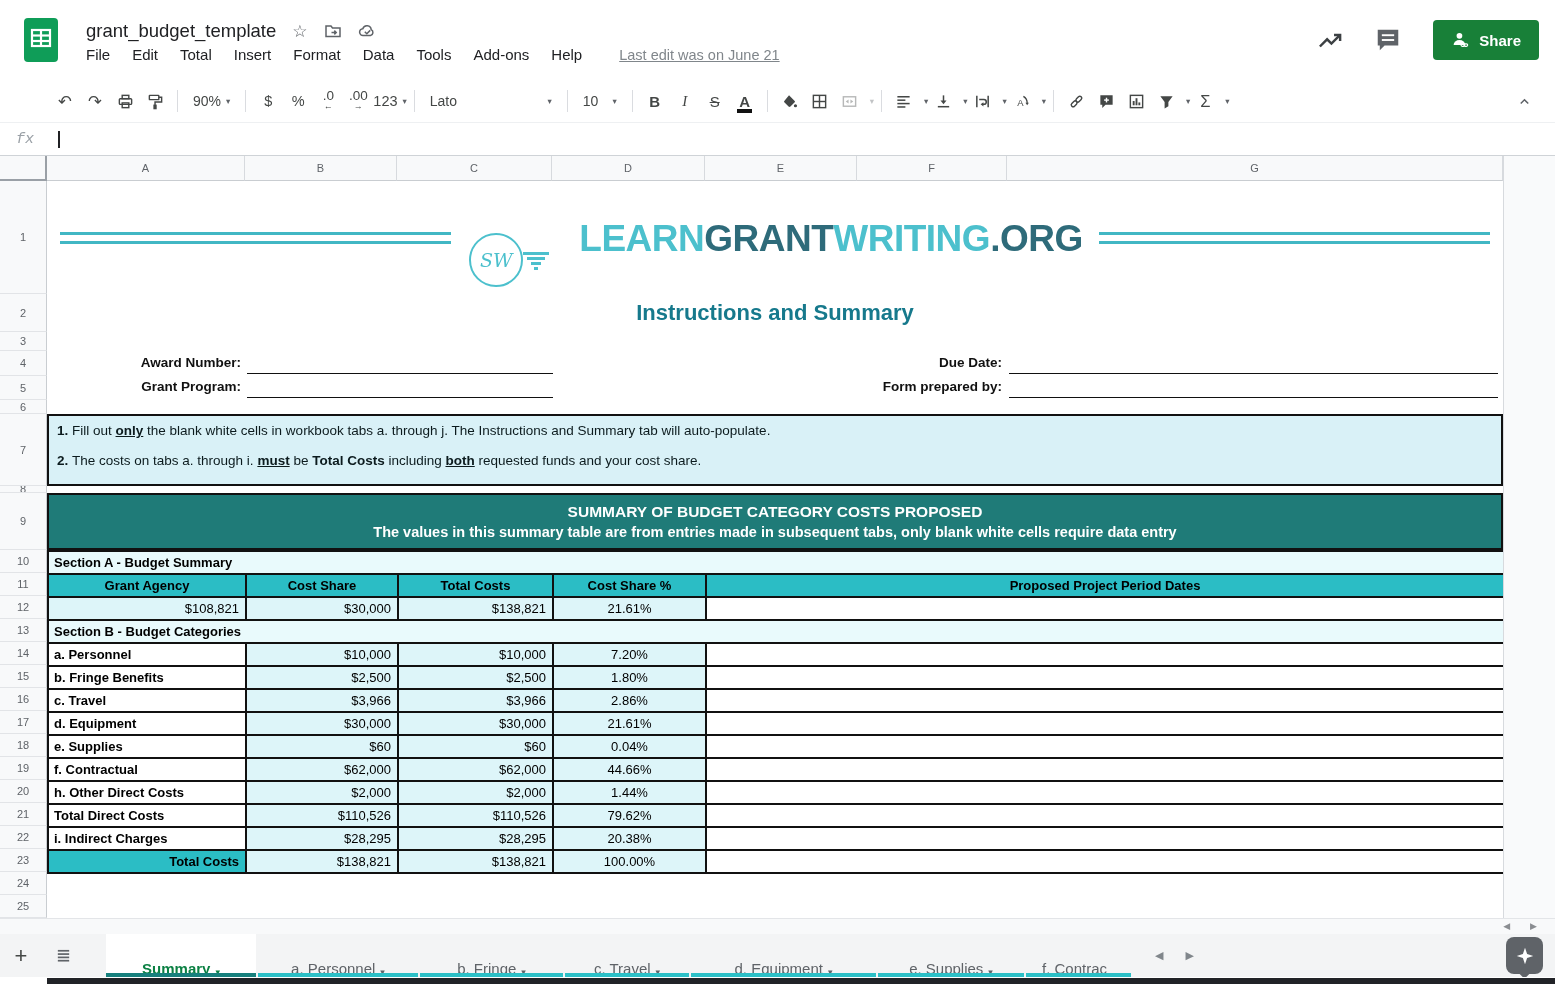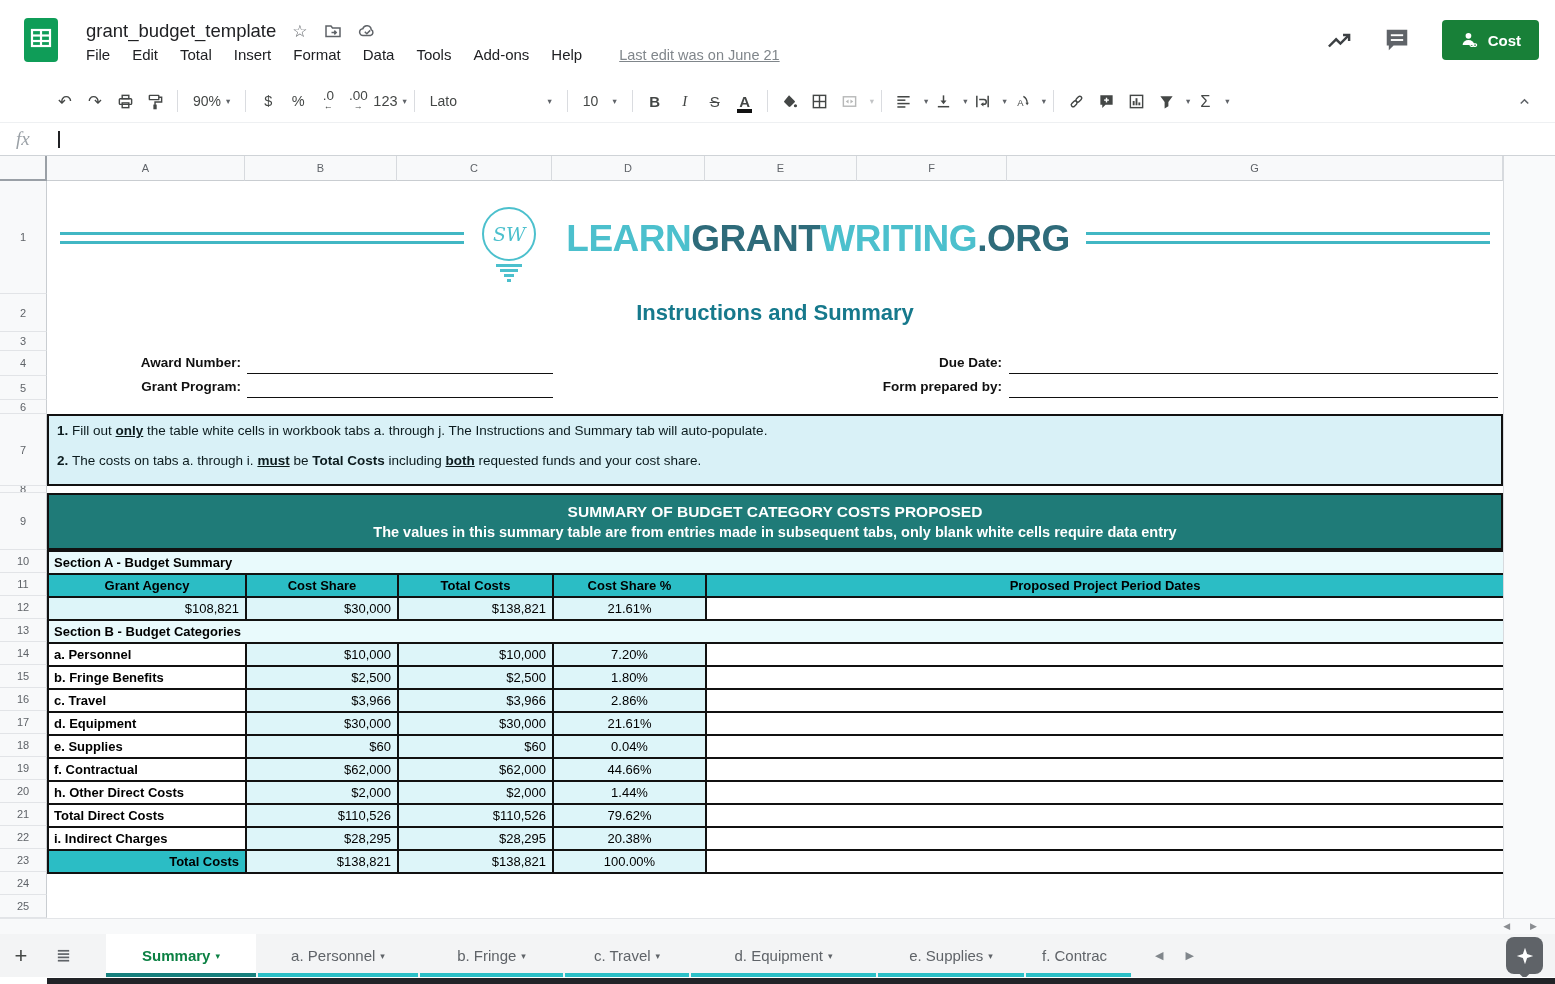--- a/index.html
+++ b/index.html
@@ -41,21 +41,21 @@
   .acolor{position:relative;font-weight:bold;font-size:15px;padding:0 2px}
   .acolor::after{content:'';position:absolute;left:0;right:0;bottom:-3px;height:3.5px;background:#111}
   .decnum{display:inline-flex;flex-direction:column;align-items:center;line-height:11px;font-size:13.5px}
   .decnum .arr{font-size:9px;color:#444746}
   .disabled{opacity:.38}
   .collapse{margin-left:auto}
 
   
   .formula-bar{position:absolute;left:0;top:123px;width:100%;height:33px;box-sizing:border-box;
                display:flex;align-items:center;background:#fff;border-bottom:1px solid #cfd3d7;padding-left:16px}
-  .fx{font-family:Liberation Serif, serif;font-style:italic;color:#9aa0a6;font-size:19px;width:28px}
+  .fx{font-family:Liberation Mono, monospace;font-style:italic;color:#9aa0a6;font-size:15px;width:28px}
   .caret{width:1.5px;height:17px;background:#202124;margin-left:14px}
 
   
   .grid{position:absolute;left:0;top:156px;width:1555px;height:762px}
   .corner{position:absolute;left:0;top:0;width:47px;height:25px;box-sizing:border-box;background:#f8f9fa;
           border-right:2px solid #9aa0a6;border-bottom:2px solid #9aa0a6}
   .col-headers{position:absolute;left:47px;top:0;height:25px;display:flex}
   .col-h{height:25px;line-height:25px;text-align:center;font-size:11px;color:#5f6368;background:#f8f9fa;
          border-right:1px solid #d7dade;border-bottom:1px solid #c9cdd1;box-sizing:border-box}
   .col-h:nth-child(1){width:198px}.col-h:nth-child(2){width:152px}.col-h:nth-child(3){width:155px}
@@ -68,21 +68,21 @@
          border-right:1px solid #c9cdd1;overflow:hidden}
   .row-h:nth-child(1){height:113px}.row-h:nth-child(2){height:38px}.row-h:nth-child(3){height:19px}
   .row-h:nth-child(4){height:25px}.row-h:nth-child(5){height:24px}.row-h:nth-child(6){height:14px}
   .row-h:nth-child(7){height:72px}.row-h:nth-child(8){height:7px;line-height:7px}.row-h:nth-child(9){height:57px}
   .cells{position:absolute;left:47px;top:25px;width:1456px;height:737px;background:#fff;overflow:hidden}
 
   
   .logo-row{position:absolute;top:0;left:0;width:100%;height:113px;display:flex;align-items:center;
             padding:0 13px;box-sizing:border-box}
   .dline{flex:1;height:12px;border-top:3px solid #41b7c4;border-bottom:3px solid #41b7c4;box-sizing:border-box}
-  .bulb{margin:0 14px 0 18px;display:flex;flex-direction:column;align-items:center;position:relative;top:7px}
+  .bulb{margin:0 14px 0 18px;display:flex;flex-direction:row;align-items:center;position:relative;top:22px}
   .bulb-circle{width:50px;height:50px;border:2.5px solid #4cc0cd;border-radius:50%;display:flex;align-items:center;
                justify-content:center;font-family:"DejaVu Serif",serif;font-style:italic;font-size:19px;color:#4cc0cd}
   .bulb-base{display:flex;flex-direction:column;align-items:center;gap:2px;margin-top:3px}
   .bulb-base i{display:block;height:3px;background:#4cc0cd}
   .bulb-base i:nth-child(1){width:26px}.bulb-base i:nth-child(2){width:18px}
   .bulb-base i:nth-child(3){width:10px}.bulb-base i:nth-child(4){width:4px}
   .wordmark{margin:0 16px;font-size:37px;font-weight:bold;white-space:nowrap;letter-spacing:-.5px;position:relative;top:1px}
   .lt{color:#4cc0cd}.dk{color:#2e6b7a}
   .page-title{position:absolute;top:113px;left:0;width:100%;height:38px;line-height:38px;text-align:center;
               font-size:22px;font-weight:bold;color:#16798c}
@@ -118,21 +118,21 @@
   tr.total-row td.cat{background:#2bbdc5;text-align:right;padding-right:6px}
 
   
   .hscroll{position:absolute;left:0;top:918px;width:100%;height:16px;box-sizing:border-box;background:#f8f9fa;
            border-top:1px solid #e3e5e8;display:flex;align-items:center;justify-content:flex-end;gap:20px;padding-right:18px}
   .scroll-arrow{font-size:9px;color:#8a8d91;line-height:1}
   .tabbar{position:absolute;left:0;top:934px;width:100%;height:43px;background:#f3f4f5;display:flex;align-items:stretch}
   .tb-btn{width:42px;display:flex;align-items:center;justify-content:center;color:#5f6368;flex:0 0 auto}
   .plus-g{font-size:22px;color:#444746}
   .tabs{display:flex;margin-left:22px;overflow:hidden}
-  .tab{position:relative;display:flex;align-items:center;justify-content:center;gap:5px;font-size:15px;
+  .tab{position:relative;display:flex;align-items:flex-end;justify-content:center;gap:5px;font-size:15px;
        color:#5f6368;margin-right:2px;box-sizing:border-box;flex:0 0 auto}
   .tab::after{content:'';position:absolute;left:0;right:0;bottom:0;height:4px;background:#2cc0c7}
   .tab:nth-child(1){width:150px}.tab:nth-child(2){width:160px}.tab:nth-child(3){width:143px}
   .tab:nth-child(4){width:124px}.tab:nth-child(5){width:185px}.tab:nth-child(6){width:146px}
   .tab:nth-child(7){width:105px;justify-content:flex-start;padding-left:16px;overflow:hidden}
   .tab.active{background:#fff;color:#0b8043;font-weight:bold}
   .tab.active::after{background:#17807d}
   .tab.active .tab-arrow{color:#0b8043}
   .tab-arrow{font-size:9px;color:#5f6368}
   .tab-scrolls{display:flex;align-items:center;gap:22px;margin-left:22px;color:#80868b;font-size:11px}
@@ -207,21 +207,21 @@
       </span>
       <button class="share-btn">
         <span>
           <svg width="19" height="19" viewBox="0 0 18 18">
               <circle cx="8" cy="4.6" r="2.7" fill="#fff"></circle>
               <path d="M2.5 13.2a5.5 4.6 0 0 1 11 0z" fill="#fff"></path>
               <rect x="9.5" y="12.2" width="3.6" height="2.3" rx="1.15" fill="none" stroke="#fff" stroke-width="1.1"></rect>
               <rect x="12.2" y="12.2" width="3.6" height="2.3" rx="1.15" fill="none" stroke="#fff" stroke-width="1.1"></rect>
             </svg>
         </span>
-        <span>Cost</span>
+        <span>Share</span>
       </button>
     </div>
   </header>
 
   <div class="toolbar">
     <span class="tbtn glyph">↶</span>
     <span class="tbtn glyph">↷</span>
     <span class="tbtn">
       <svg width="17" height="17" viewBox="0 0 18 18" fill="none" stroke="#444746" stroke-width="1.5">
           <rect x="5.5" y="2.5" width="7" height="3.5"></rect>
@@ -444,21 +444,21 @@
       <div class="f-label fl-award">Award Number:</div>
       <div class="f-line ln-award"></div>
       <div class="f-label fl-grant">Grant Program:</div>
       <div class="f-line ln-grant"></div>
       <div class="f-label fl-due">Due Date:</div>
       <div class="f-line ln-due"></div>
       <div class="f-label fl-form">Form prepared by:</div>
       <div class="f-line ln-form"></div>
 
       <div class="instructions">
-        <div class="ins-line"><span class="rb">1. </span><span>Fill out </span><span class="rb ru">only</span><span> the table white cells in workbook tabs a. through j. The Instructions and Summary tab will auto-populate.</span></div>
+        <div class="ins-line"><span class="rb">1. </span><span>Fill out </span><span class="rb ru">only</span><span> the blank white cells in workbook tabs a. through j. The Instructions and Summary tab will auto-populate.</span></div>
         <div class="ins-line"><span class="rb">2. </span><span>The costs on tabs a. through i. </span><span class="rb ru">must</span><span> be </span><span class="rb">Total Costs</span><span> including </span><span class="rb ru">both</span><span> requested funds and your cost share.</span></div>
       </div>
 
       <div class="band">
         <div class="band-l1">SUMMARY OF BUDGET CATEGORY COSTS PROPOSED</div>
         <div class="band-l2">The values in this summary table are from entries made in subsequent tabs, only blank white cells require data entry</div>
       </div>
 
       <table class="budget-table">
         <colgroup>

